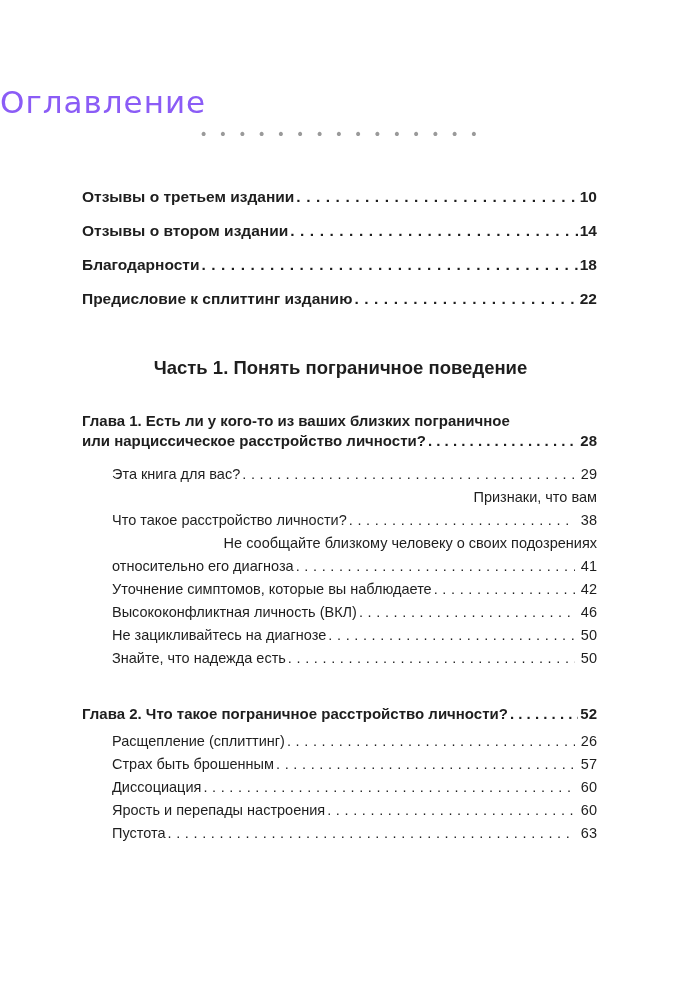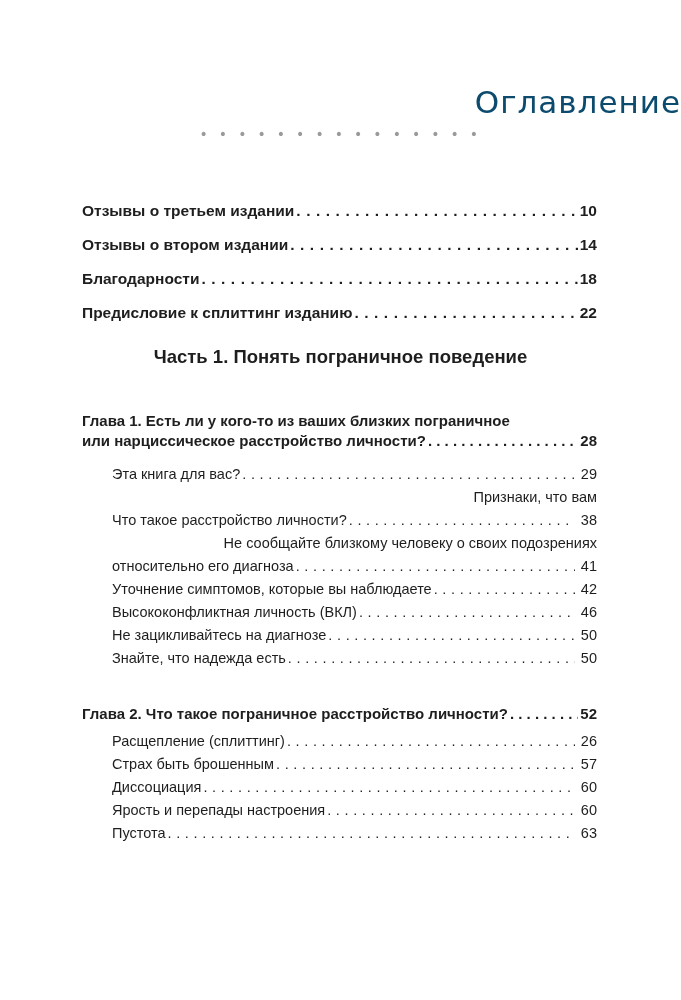--- a/index.html
+++ b/index.html
@@ -1,50 +1,50 @@
 <!DOCTYPE html>
 <html><head>
   <meta charset="utf-8">
   <style>
     html, body { margin: 0; padding: 0; background: #ffffff; }
     body { width: 681px; height: 1000px; position: relative; overflow: hidden;
            font-family: "DejaVu Sans", sans-serif; color: #1e1e1e; }
-    .title { position: absolute; top: 84px; left: 0; width: 681px; text-align: right;
-             font-family: "DejaVu Sans", sans-serif; font-size: 31px; color: #0c4a6e;
+    .title { position: absolute; top: 84px; left: 0; width: 681px; text-align: left;
+             font-family: "DejaVu Sans", sans-serif; font-size: 31px; color: #8b5cf6;
              letter-spacing: 1px; font-weight: normal; }
     .title-dots { position: absolute; top: 128px; left: 0; width: 681px; text-align: center;
                   font-size: 14px; color: #9a9a9a; letter-spacing: 3.3px; line-height: 12px; }
     .toc { position: absolute; left: 82px; width: 515px; }
     .row { display: flex; align-items: baseline; white-space: nowrap; overflow: hidden; }
     .row .label { flex: 0 0 auto; }
     .row .leader { flex: 1 1 auto; overflow: hidden; white-space: nowrap; margin: 0 2px; }
     .row .leader::after { content: ". . . . . . . . . . . . . . . . . . . . . . . . . . . . . . . . . . . . . . . . . . . . . . . . . . . . . . . . . . . . . . . . . . . . . . . . . . . . . . . . . . . . . . . . . . . . . . . . . . . . . . . . . . . . . . . . . . . . . . . . . . . . . . . . . . . . . . . . . ."; }
     .row .page { flex: 0 0 auto; text-align: right; }
     .main { font-family: "Liberation Sans", sans-serif; font-weight: bold; font-size: 15.5px;
             height: 34px; line-height: 34px; }
     .main .leader { letter-spacing: 0.6px; }
-    .part { position: absolute; top: 346px; left: 0; width: 681px; text-align: center;
+    .part { position: absolute; top: 357px; left: 0; width: 681px; text-align: center;
             font-family: "Liberation Sans", sans-serif; font-weight: bold; font-size: 18.5px; }
     .chapter { font-family: "Liberation Sans", sans-serif; font-weight: bold; font-size: 15px;
                line-height: 20px; }
     .chapter .first { white-space: nowrap; }
     .sub { font-family: "Liberation Sans", sans-serif; font-size: 14.5px; margin-left: 30px;
            line-height: 23px; }
     .sub .row { height: 23px; }
     .sub .leader { letter-spacing: 0.3px; }
     .sub .page { padding-left: 4px; }
     .sub .pre { height: 23px; white-space: nowrap; text-align: right; }
   </style>
 </head>
 <body>
 
 <div class="title">Оглавление</div>
 <div class="title-dots">• • • • • • • • • • • • • • •</div>
 
-<div class="toc" style="top:194px;">
+<div class="toc" style="top:180px;">
   <div class="row main">
     <span class="label">Отзывы о третьем издании</span>
     <span class="leader"></span>
     <span class="page">10</span>
   </div>
   <div class="row main">
     <span class="label">Отзывы о втором издании</span>
     <span class="leader"></span>
     <span class="page">14</span>
   </div>

